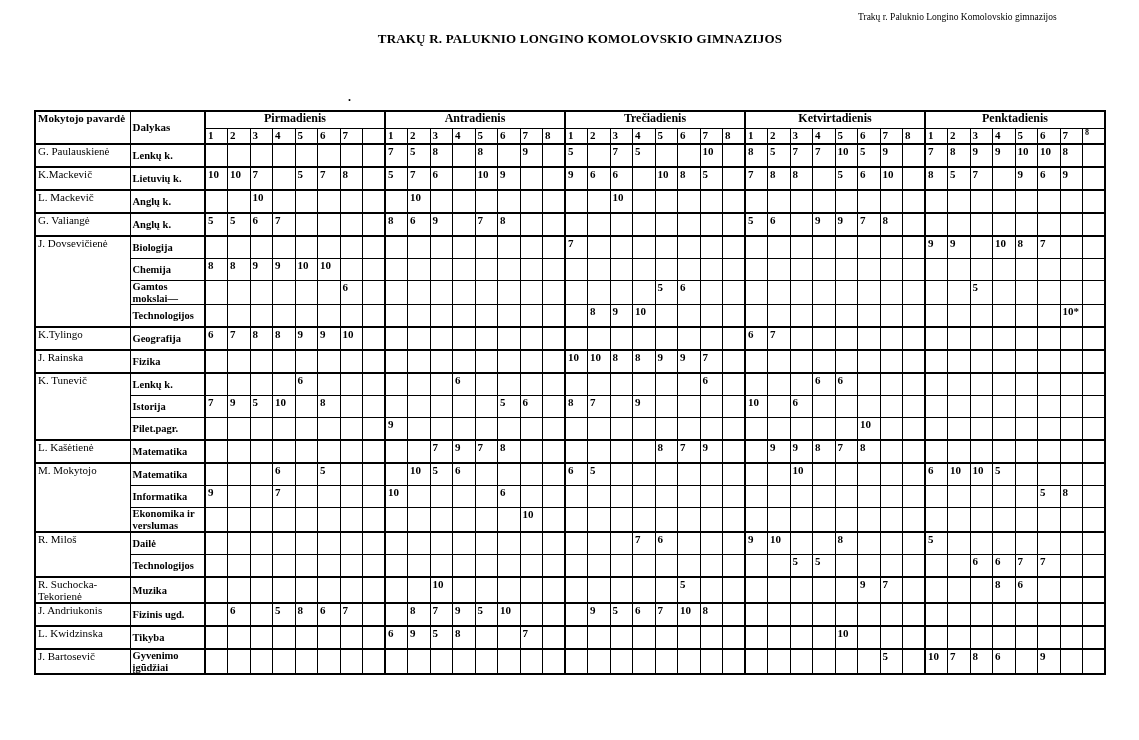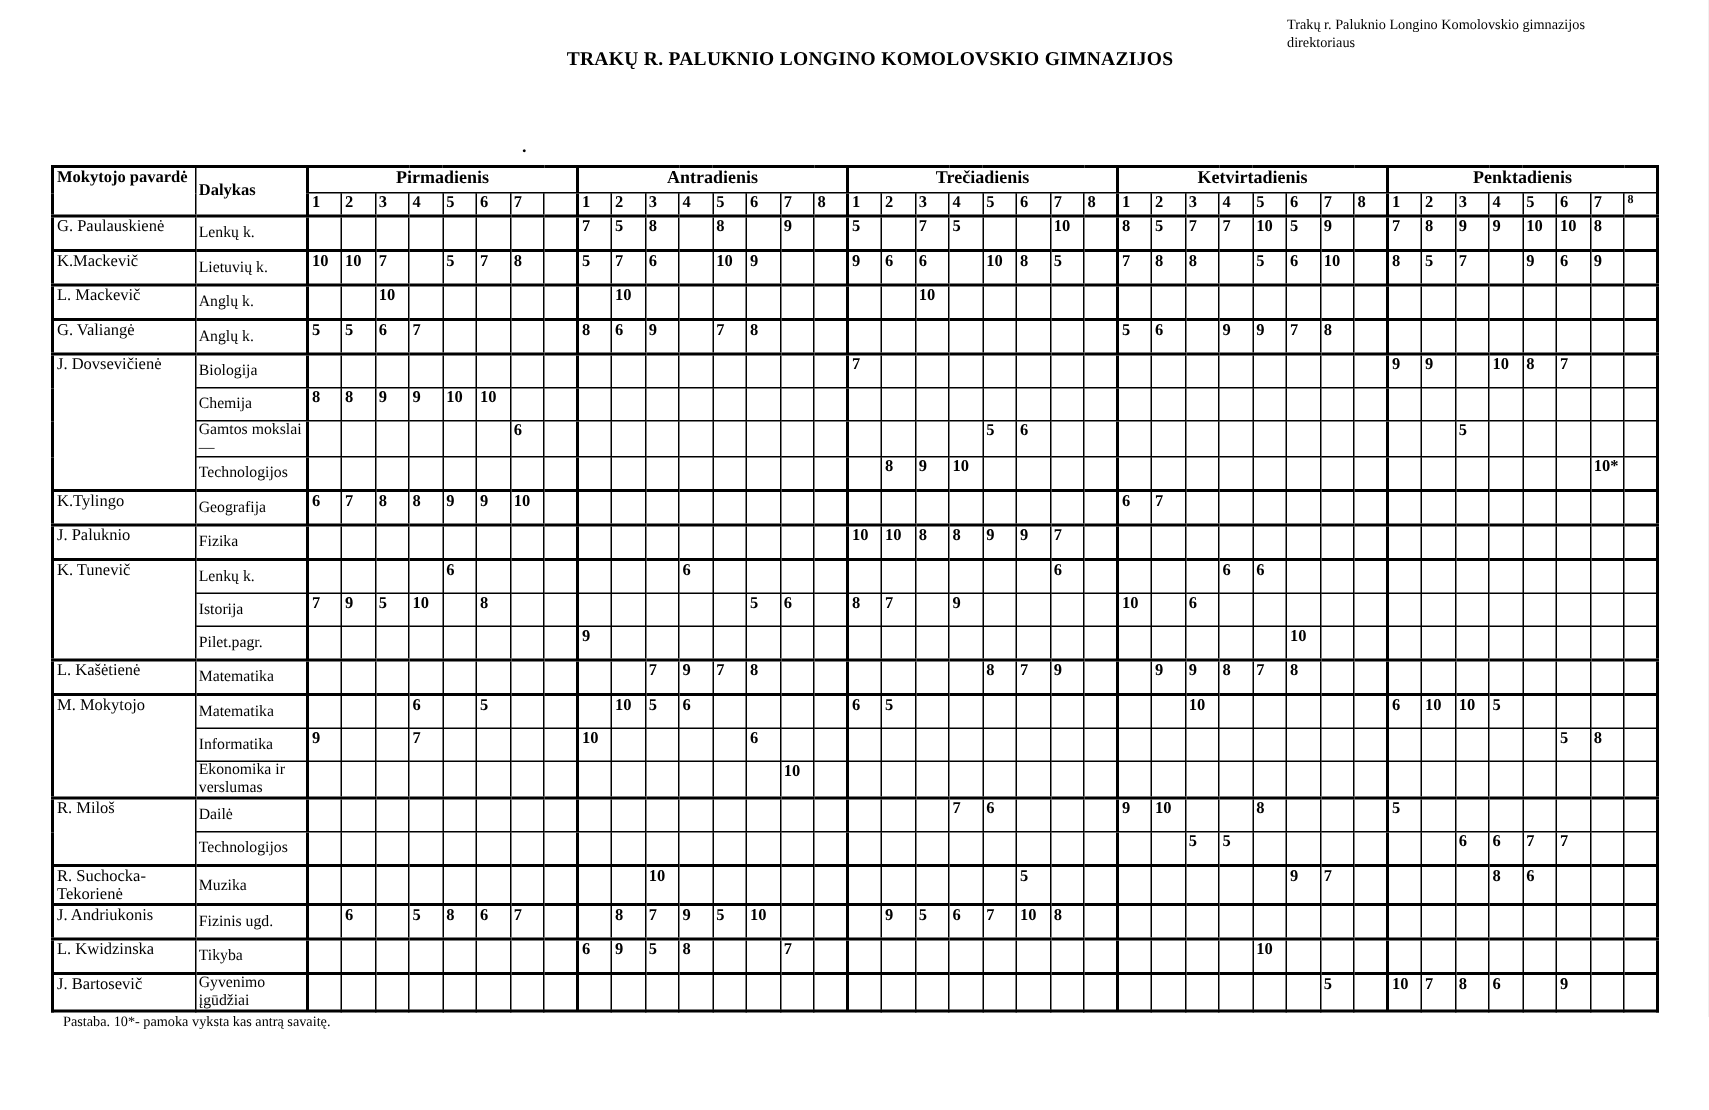--- a/index.html
+++ b/index.html
@@ -13,32 +13,31 @@
   table{border-collapse:collapse;table-layout:fixed;border:2px solid #000;}
   th,td{border:1px solid #000;padding:0 2px;vertical-align:top;overflow:hidden;line-height:1.1;}
   .daystart{border-left:2px solid #000;}
   tr.gstart td{border-top:2px solid #000;}
   .corner{font-size:11px;font-weight:bold;text-align:left;vertical-align:top;}
   .subjh{font-size:11px;font-weight:bold;text-align:left;vertical-align:middle;}
   .dayh{font-size:12px;font-weight:bold;text-align:center;height:16px;}
   .ph{font-size:11px;font-weight:bold;text-align:left;height:14px;}
   .smallp{font-size:8px;}
   .tcell{font-size:11px;font-weight:normal;vertical-align:top;}
-  .scell{font-size:10.5px;font-weight:normal;vertical-align:middle;}
+  .scell{font-size:10.5px;font-weight:bold;vertical-align:middle;}
   .vcell{font-size:11px;font-weight:bold;height:21px;vertical-align:top;}
   .note{font-size:9.5px;margin:2px 0 0 8px;}
 </style>
 </head>
 <body>
 
 <div class="page">
 
   <div class="approval">
     <div>Trakų r. Paluknio Longino Komolovskio gimnazijos</div>
-    <div>direktoriaus</div>
   </div>
 
   <div class="titleblock">
     <div>TRAKŲ R. PALUKNIO LONGINO KOMOLOVSKIO GIMNAZIJOS</div>
   </div>
 
   <div class="straydot">.</div>
 
   <div class="twrap">
     <table>
@@ -527,21 +526,21 @@
             <td class="vcell daystart"></td>
             <td class="vcell"></td>
             <td class="vcell"></td>
             <td class="vcell"></td>
             <td class="vcell"></td>
             <td class="vcell"></td>
             <td class="vcell"></td>
             <td class="vcell"></td>
           </tr>
           <tr class="gstart">
-            <td class="tcell" rowspan="1">J. Paluknio</td>
+            <td class="tcell" rowspan="1">J. Rainska</td>
             <td class="scell">Fizika</td>
             <td class="vcell daystart"></td>
             <td class="vcell"></td>
             <td class="vcell"></td>
             <td class="vcell"></td>
             <td class="vcell"></td>
             <td class="vcell"></td>
             <td class="vcell"></td>
             <td class="vcell"></td>
             <td class="vcell daystart"></td>
@@ -1139,16 +1138,15 @@
             <td class="vcell">7</td>
             <td class="vcell">8</td>
             <td class="vcell">6</td>
             <td class="vcell"></td>
             <td class="vcell">9</td>
             <td class="vcell"></td>
             <td class="vcell"></td>
           </tr>
         </tbody>
       </table>
-    <div class="note">Pastaba. 10*- pamoka vyksta kas antrą savaitę.</div>
   </div>
 
 </div>
 
 </body></html>

